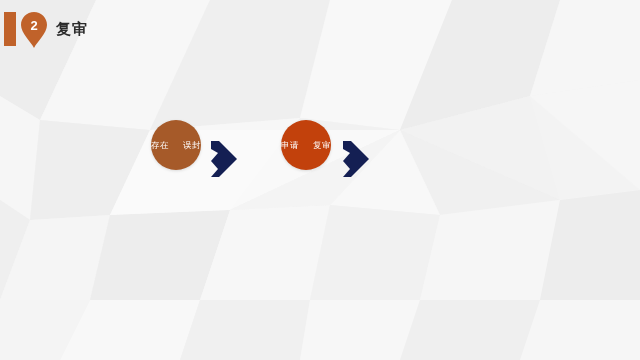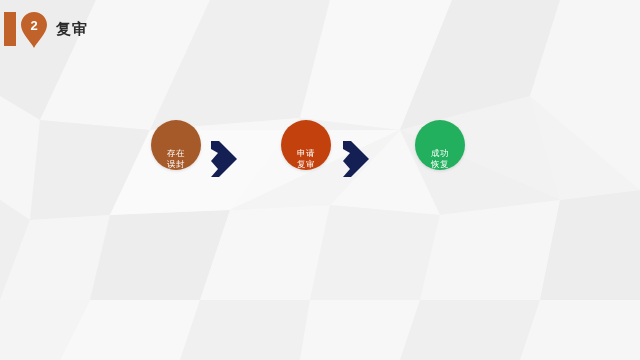--- a/index.html
+++ b/index.html
@@ -82,23 +82,22 @@
     width: 640px;
     height: 80px;
   }
   .node {
     position: absolute;
     top: 0;
     width: 50px;
     height: 50px;
     border-radius: 50%;
     display: flex;
-    flex-direction: column;
     align-items: center;
-    justify-content: flex-end;
+    justify-content: space-between;
     color: #ffffff;
     font-size: 8.5px;
     line-height: 11px;
     letter-spacing: 0.5px;
     box-shadow: 0 1px 3px rgba(0,0,0,0.13);
   }
   .node span { display: block; white-space: nowrap; }
   .node-1 { left: 151px; background: #a65a29; }
   .node-2 { left: 281px; background: #c2410c; }
   .node-3 { left: 415px; background: #22b05e; }
@@ -177,20 +176,16 @@
 
     <div class="node node-2">
       <span>申请</span>
       <span>复审</span>
     </div>
 
     <svg class="arrow arrow-2" viewBox="0 0 30 40">
       <path d="M2 2 L10 2 L28 20 L10 38 L2 38 L9 30 L2 22 L9 14 L2 10 Z" fill="#141f53"></path>
     </svg>
 
-    <div class="node node-3">
-      <span>成功</span>
-      <span>恢复</span>
-    </div>
 
   </div>
 
 </div>
 
 </body></html>

